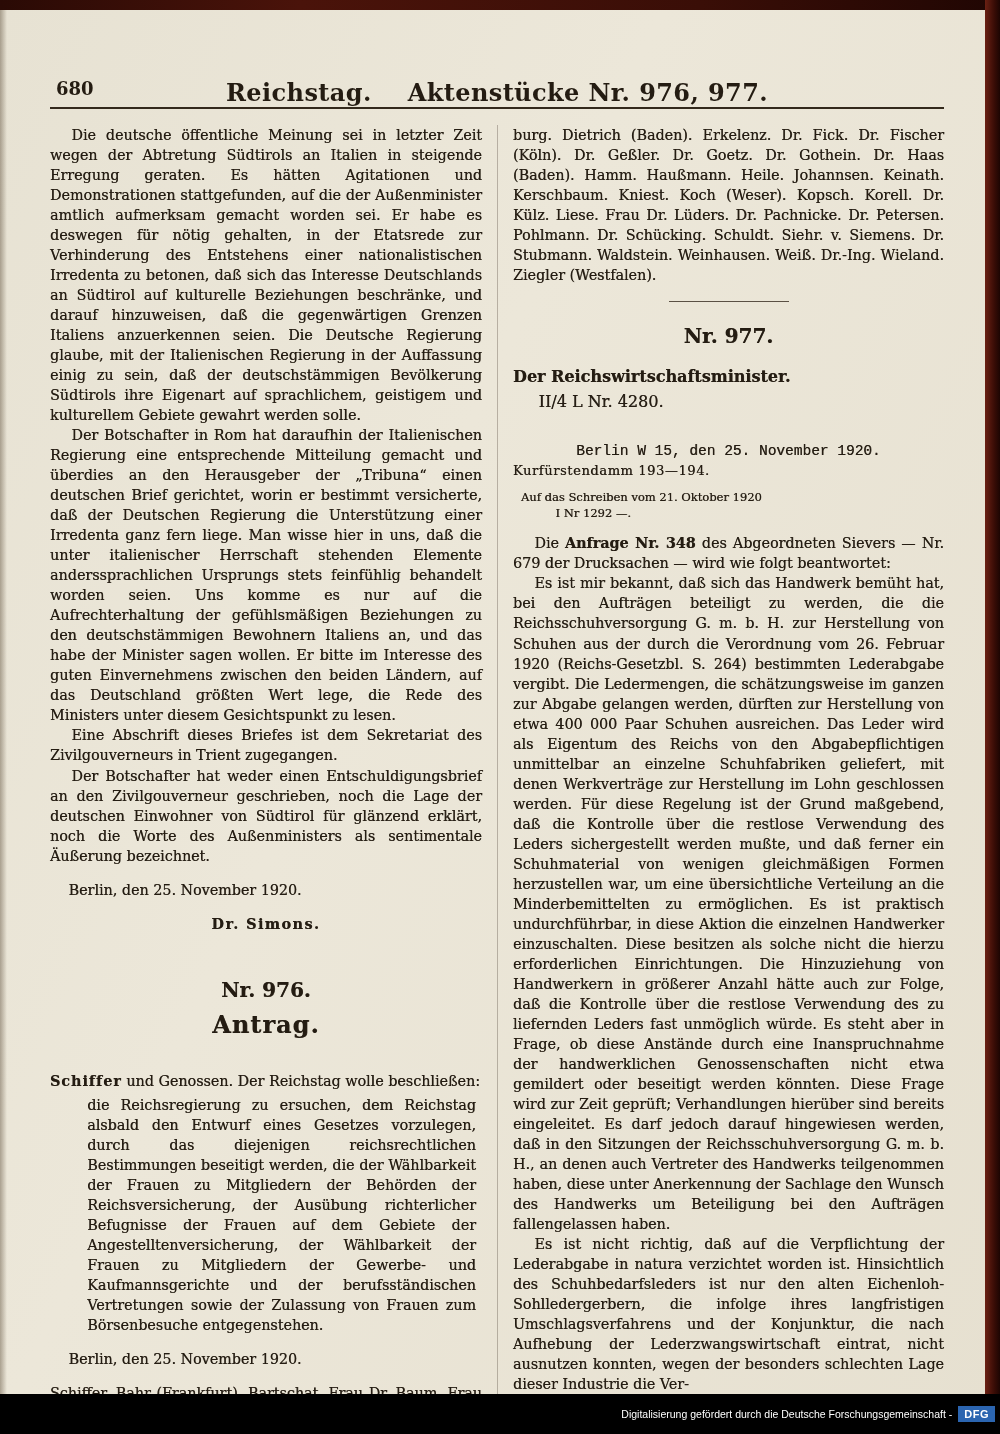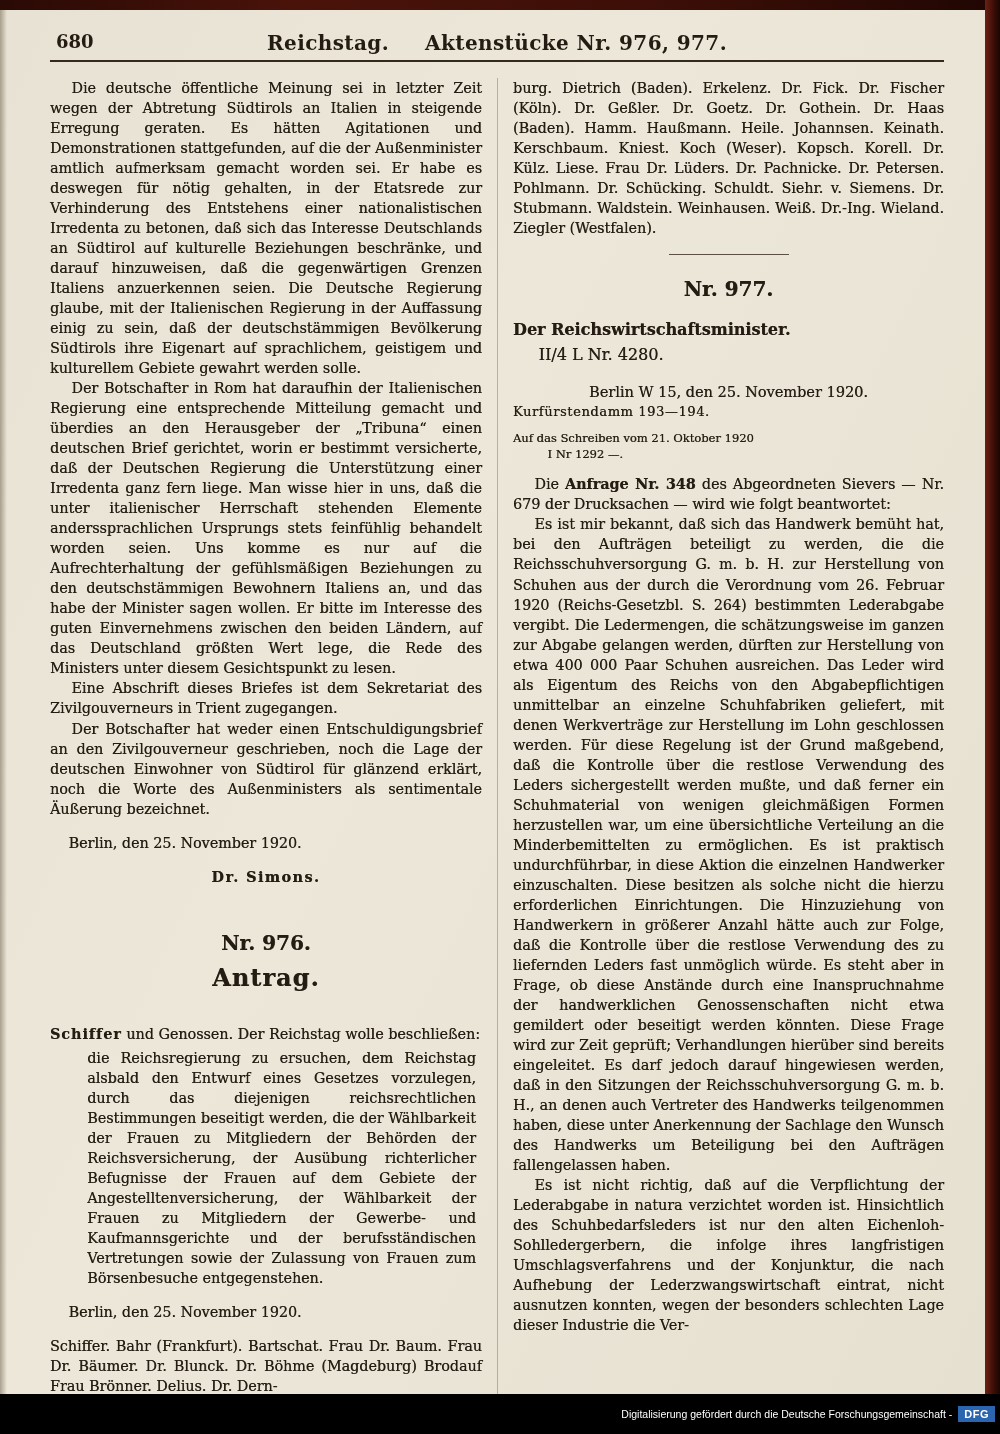--- a/index.html
+++ b/index.html
@@ -18,21 +18,21 @@
   .scan-right{position:absolute;top:0;right:0;bottom:24px;width:15px;
     background:linear-gradient(to right,#6b2013,#3a0d06 60%,#1c0502);}
   .scan-left{position:absolute;top:0;left:0;bottom:24px;width:7px;
     background:linear-gradient(to right,rgba(90,75,55,.45),rgba(90,75,55,0));}
 
   .content{position:absolute;top:28px;left:50px;right:42px;}
 
   .header{position:relative;height:32px;border-bottom:2px solid #33291c;margin-right:14px;}
   .page-num{position:absolute;left:6px;top:3px;font-size:18px;font-weight:bold;}
   .header-title{display:flex;justify-content:center;gap:36px;padding-top:3px;
-    font-size:20px;font-weight:bold;letter-spacing:.4px;}
+    font-size:24px;font-weight:bold;letter-spacing:.4px;margin-top:47px;}
 
   .cols{display:flex;margin-top:16px;margin-right:14px;}
   .col{width:50%;box-sizing:border-box;font-size:14.3px;line-height:1.4;
     text-shadow:0.3px 0 0 rgba(36,28,18,.75);}
   .col-left{padding-right:15px;}
   .col-right{padding-left:15px;border-left:1px solid rgba(60,48,35,.3);}
 
   .p{margin:0;text-indent:1.5em;text-align:justify;}
   .p-noindent{margin:0;text-indent:0;text-align:justify;}
   .dateline{margin:14px 0 0 1.3em;}
@@ -41,23 +41,23 @@
   .h-antrag{margin:2px 0 30px;text-align:center;font-weight:bold;font-size:24px;letter-spacing:1px;}
   .intro{margin:0 0 4px;text-indent:0;text-align:justify;}
   .bold-spread{font-weight:bold;letter-spacing:1px;}
   .bold{font-weight:bold;}
   .block{margin:2px 6px 0 2.6em;text-align:justify;}
   .sigs{margin:14px 0 0;text-indent:0;text-align:justify;}
 
   .short-rule{width:120px;border-top:1.5px solid #5a5044;margin:16px auto 8px;}
   .sender{margin:14px 0 0;font-weight:bold;font-size:16px;}
   .ref{margin:2px 0 0 1.6em;font-size:16px;}
-  .place-date{margin:16px 0 0;text-align:center;font-size:14.5px;}
+  .place-date{margin:28px 0 0;text-align:center;font-size:14.5px;font-family:Liberation Mono, monospace;}
   .address{margin:1px 0 0;text-align:left;font-size:13px;letter-spacing:.6px;}
-  .regarding{margin:10px 0 12px;font-size:11.5px;line-height:1.35;}
+  .regarding{margin:10px 8px 12px;font-size:11.5px;line-height:1.35;}
   .regarding .l2{margin-left:3em;}
   .h-nr2{margin:20px 0 16px;text-align:center;font-weight:bold;font-size:20px;}
 
   .footer-bar{position:absolute;left:0;right:0;bottom:0;height:40px;background:#000;
     display:flex;justify-content:flex-end;align-items:center;gap:6px;padding-right:5px;
     font-family:"Liberation Sans", sans-serif;font-size:10.5px;color:#fff;}
   .dfg-logo{background:#2b65b0;color:#fff;font-weight:bold;font-size:11px;
     padding:2px 6px;font-family:"Liberation Sans", sans-serif;letter-spacing:.5px;}
 </style>
 </head>

